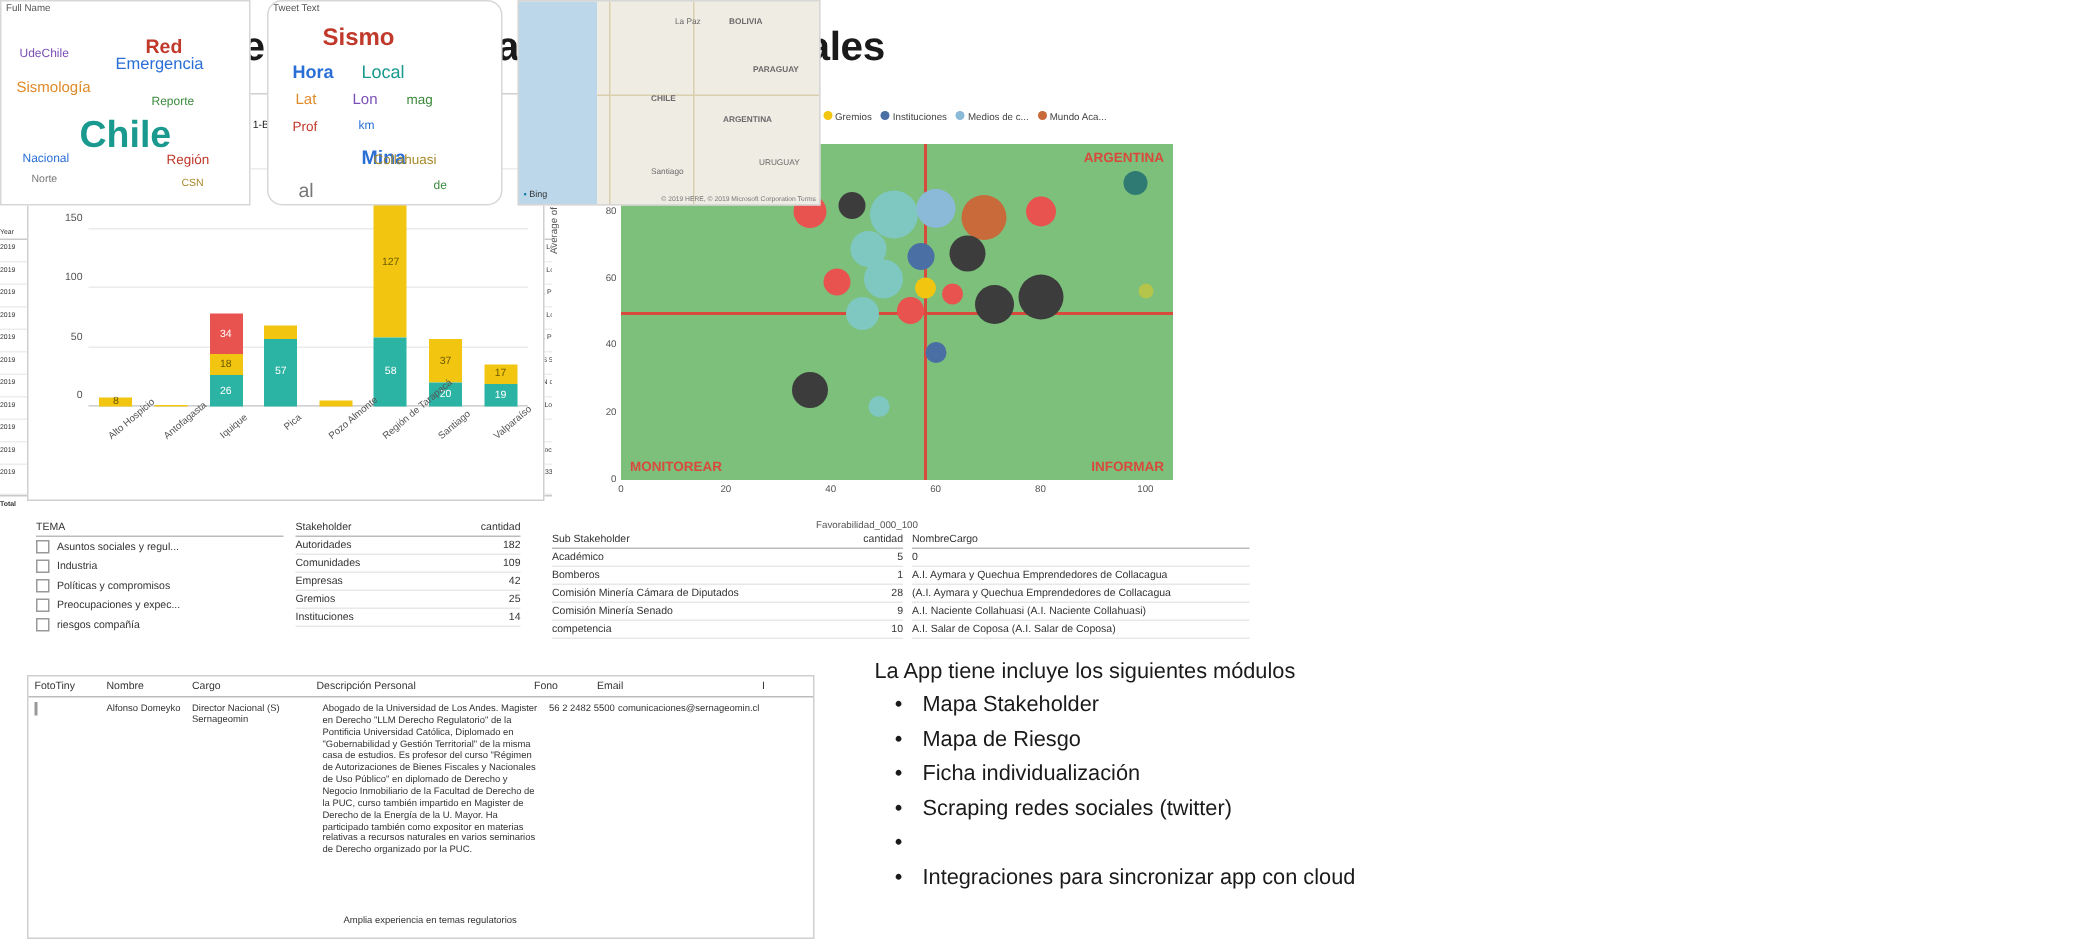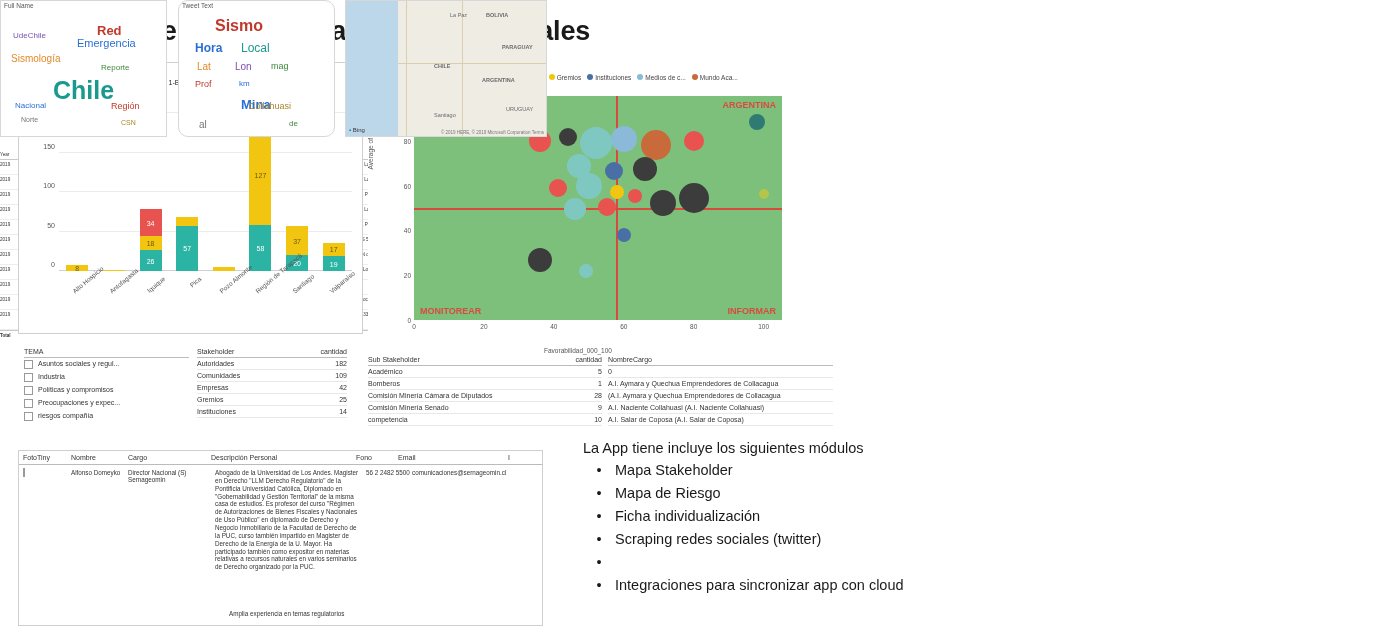--- a/index.html
+++ b/index.html
@@ -403,21 +403,21 @@
     <div class="wcw" style="left:36px;top:16px;font-size:16px;color:#c0392b;font-weight:bold;">Sismo</div>
     <div class="wcw" style="left:16px;top:40px;font-size:12px;color:#2a6fd6;font-weight:bold;">Hora</div>
     <div class="wcw" style="left:62px;top:40px;font-size:12px;color:#1a9a8f;">Local</div>
     <div class="wcw" style="left:18px;top:60px;font-size:10px;color:#e08b2a;">Lat</div>
     <div class="wcw" style="left:56px;top:60px;font-size:10px;color:#7a4fb5;">Lon</div>
     <div class="wcw" style="left:92px;top:60px;font-size:9px;color:#3c8a3c;">mag</div>
     <div class="wcw" style="left:16px;top:78px;font-size:9px;color:#c0392b;">Prof</div>
     <div class="wcw" style="left:60px;top:78px;font-size:8px;color:#2a6fd6;">km</div>
     <div class="wcw" style="left:22px;top:96px;font-size:13px;color:#2a6fd6;font-weight:bold;padding-left:40px;">Mina</div>
     <div class="wcw" style="left:70px;top:100px;font-size:9px;color:#a8882a;">Collahuasi</div>
-    <div class="wcw" style="left:20px;top:118px;font-size:10px;color:#777;">al</div>
+    <div class="wcw" style="left:20px;top:118px;font-size:13px;color:#777;">al</div>
     <div class="wcw" style="left:110px;top:118px;font-size:8px;color:#3c8a3c;">de</div>
   </div>
 
   <div class="mapbox" style="left:345px;top:0;width:200px;height:135px;">
     <div class="map-water"></div>
     <div class="map-land"></div>
 
     <div class="map-road" style="left:30%;top:0;width:1px;height:100%;"></div>
     <div class="map-road" style="left:58%;top:0;width:1px;height:100%;"></div>
     <div class="map-road" style="left:26%;top:46%;width:74%;height:1px;"></div>

